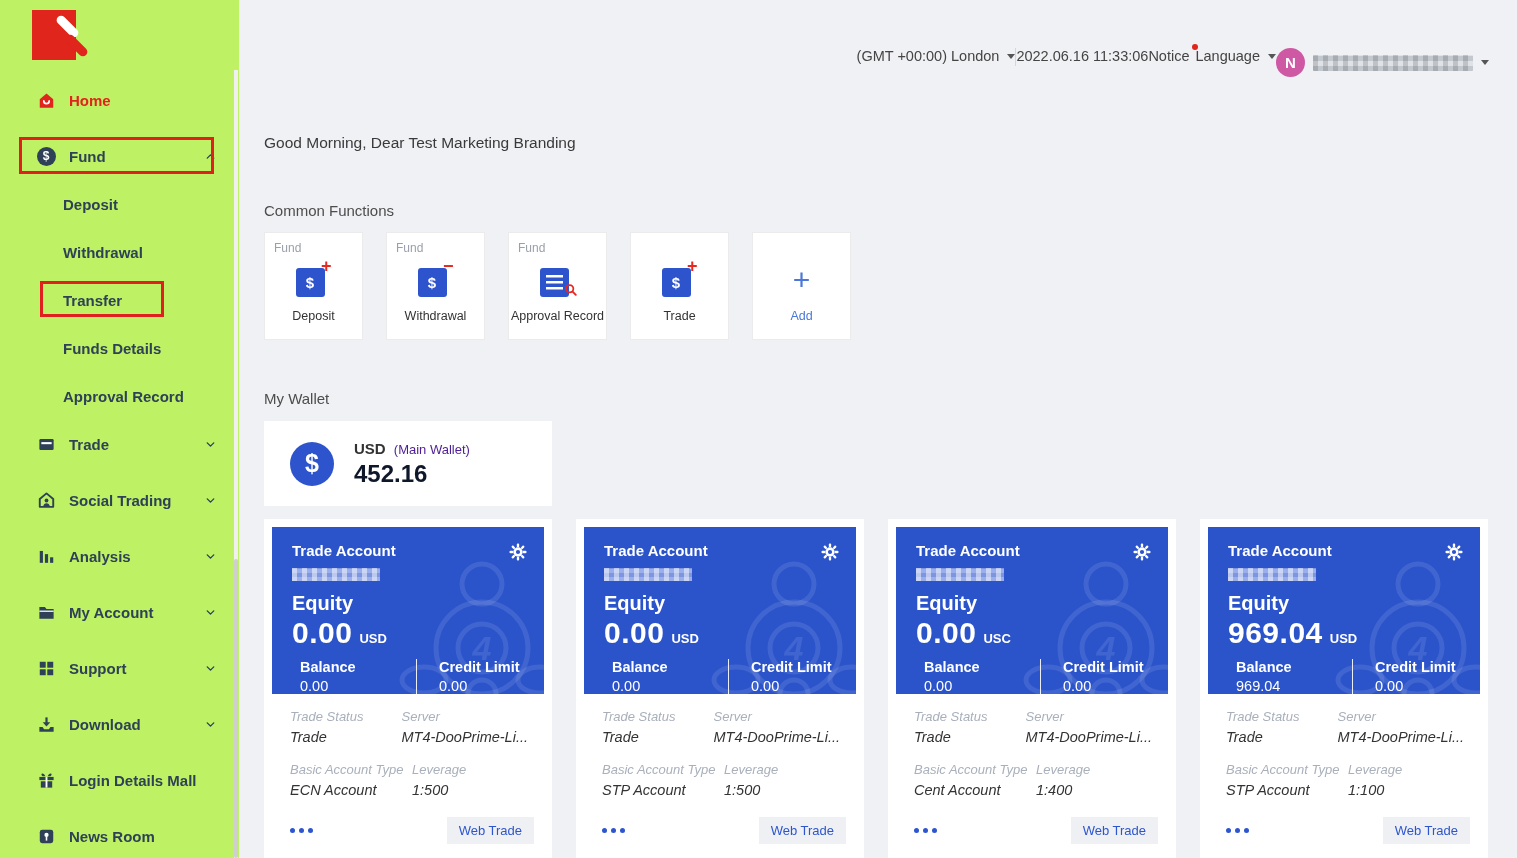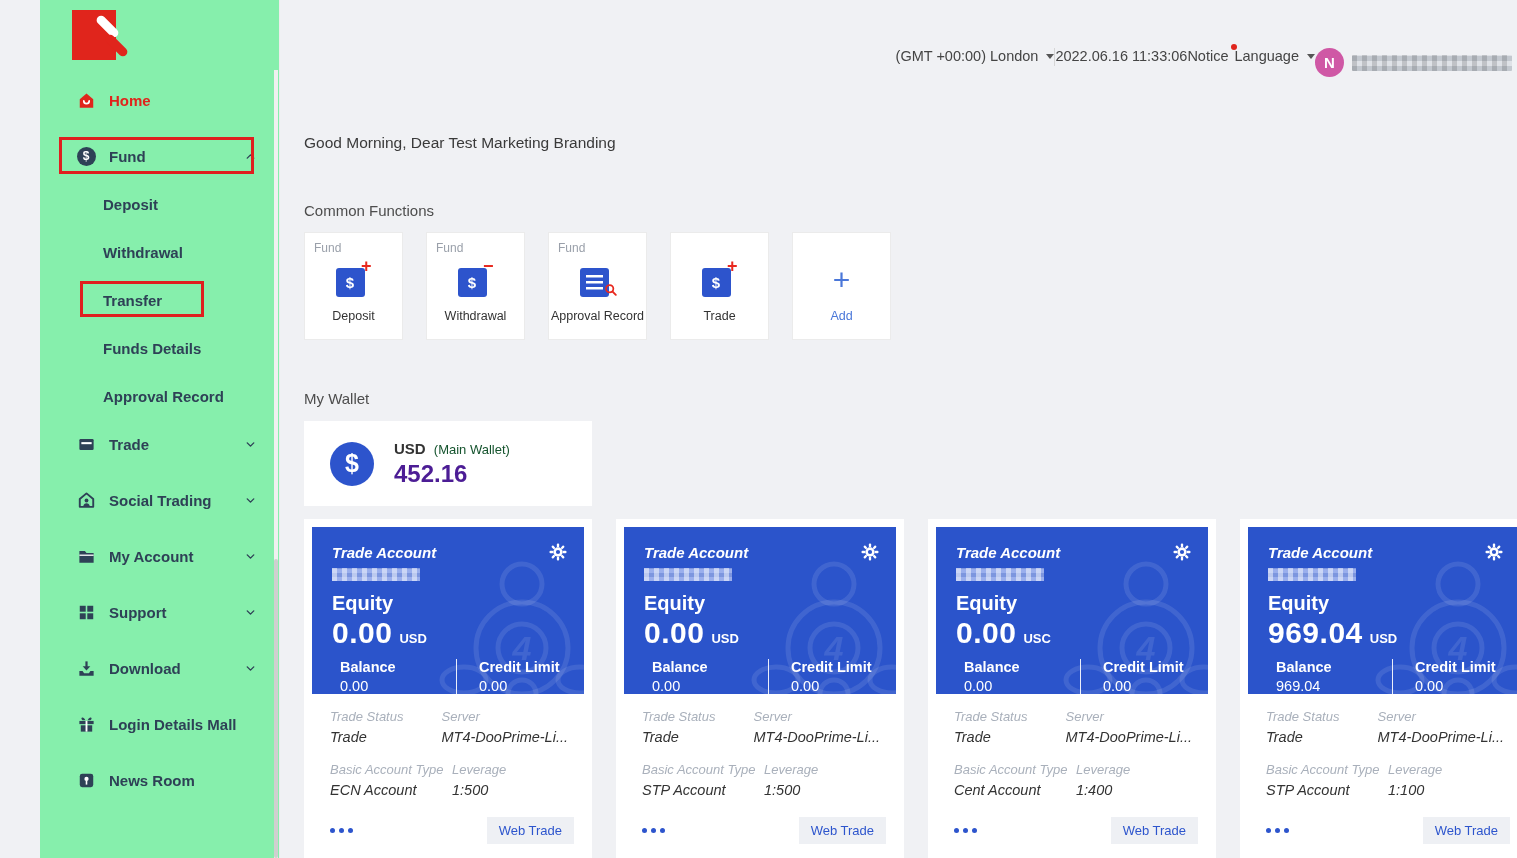--- a/index.html
+++ b/index.html
@@ -1,21 +1,21 @@
 <!DOCTYPE html>
 <html><head>
 <meta charset="utf-8">
 <style>
   * { margin:0; padding:0; box-sizing:border-box; }
   html,body { width:1517px; height:858px; overflow:hidden; }
   body { font-family:"Liberation Sans", sans-serif; background:#f0f1f4; position:relative; color:#333; }
   .app { display:flex; width:1517px; height:858px; }
 
   
-  .sidebar { width:240px; min-width:240px; background:#86efac; position:relative; border-right:1px solid #ededed;margin-left:40px; }
+  .sidebar { width:240px; min-width:240px; background:#bef264; position:relative; border-right:1px solid #ededed; }
   .logo-wrap { height:80px; padding:10px 0 0 32px; }
   .logo { position:relative; width:58px; height:58px; }
   .logo .sq { position:absolute; left:0; top:0; width:44px; height:50px; background:#e0251c; }
   .logo .stroke { position:absolute; width:27px; height:9px; border-radius:5px; transform:rotate(45deg); }
   .logo .s1 { background:#fff; left:22px; top:12px; }
   .logo .s2 { background:#e0251c; left:31px; top:31px; }
 
   .nav-item { display:flex; align-items:center; height:40px; padding:0 22px 0 36px;
               font-size:15px; font-weight:700; color:#2e4156; cursor:pointer; }
   .nav-item.active { color:#e0251c; }
@@ -75,28 +75,28 @@
                  position:absolute; }
   .fn-label { margin-top:12px; text-align:center; font-size:12.5px; color:#333; }
   .fn-label.blue { color:#4a77d9; }
 
   
   .wallet-card { margin-top:14px; width:288px; height:85px; background:#fff; display:flex; align-items:center;
                  padding-left:26px; gap:20px; }
   .wallet-ic { width:44px; height:44px; border-radius:50%; background:#2d54cc; color:#fff; font-size:25px;
                font-weight:700; display:flex; align-items:center; justify-content:center; }
   .wc-top { font-size:15px; color:#333; font-weight:700; }
-  .wc-top .tag { color:#14532d; font-size:13px; font-weight:400; margin-left:4px; }
-  .wc-bal { font-size:24px; font-weight:600; color:#4c1d95; margin-top:3px; }
+  .wc-top .tag { color:#4c1d95; font-size:13px; font-weight:400; margin-left:4px; }
+  .wc-bal { font-size:24px; font-weight:600; color:#0f172a; margin-top:3px; }
 
   
   .acc-row { display:flex; gap:24px; margin-top:13px; }
   .acc-card { width:288px; height:340px; background:#fff; padding:8px; }
   .acc-blue { position:relative; background:#2b54cb; height:167px; padding:15px 0 0; overflow:hidden; color:#fff; }
-  .acc-head { display:flex; justify-content:space-between; align-items:center; padding:0 16px 0 20px;font-style:italic; }
+  .acc-head { display:flex; justify-content:space-between; align-items:flex-start; padding:0 16px 0 20px; }
   .acc-name { font-size:15px; font-weight:700; }
   .gear { cursor:pointer; display:flex; }
   .acct-mosaic { margin:6px 0 0 20px; width:88px; height:13px;
             background-image:
               repeating-linear-gradient(90deg, rgba(255,255,255,.55) 0 5px, rgba(255,255,255,.12) 5px 10px),
               repeating-linear-gradient(0deg, rgba(205,216,255,.6) 0 4px, rgba(255,255,255,.3) 4px 8px); }
   .eq-label { margin:11px 0 0 20px; font-size:20px; font-weight:700; }
   .eq-row { margin:1px 0 0 20px; display:flex; align-items:baseline; gap:7px; }
   .eq-val { font-size:30px; font-weight:700; letter-spacing:.5px; }
   .eq-cur { font-size:13px; font-weight:700; }
@@ -197,20 +197,35 @@
             </svg>
         </span>
         <span>Social Trading</span>
         <span class="chev">
           <svg viewBox="0 0 24 24">
               <polyline points="6,9 12,15 18,9" fill="none" stroke="#2e4156" stroke-width="2.6" stroke-linecap="round" stroke-linejoin="round"></polyline>
             </svg>
         </span>
       </div>
 
+      <div class="nav-item mt16">
+        <span class="nav-ic">
+          <svg viewBox="0 0 24 24" width="19" height="19">
+              <rect x="3.5" y="5" width="4" height="15" fill="#2e4156"></rect>
+              <rect x="10" y="9" width="4" height="11" fill="#2e4156"></rect>
+              <rect x="16.5" y="13" width="4" height="7" fill="#2e4156"></rect>
+            </svg>
+        </span>
+        <span>Analysis</span>
+        <span class="chev">
+          <svg viewBox="0 0 24 24">
+              <polyline points="6,9 12,15 18,9" fill="none" stroke="#2e4156" stroke-width="2.6" stroke-linecap="round" stroke-linejoin="round"></polyline>
+            </svg>
+        </span>
+      </div>
 
       <div class="nav-item mt16">
         <span class="nav-ic">
           <svg viewBox="0 0 24 24" width="19" height="19">
               <path d="M3 5h7l2 2.5h9V20H3z" fill="#2e4156"></path>
               <rect x="3" y="9.5" width="18" height="1.8" fill="#fff" opacity=".9"></rect>
             </svg>
         </span>
         <span>My Account</span>
         <span class="chev">

